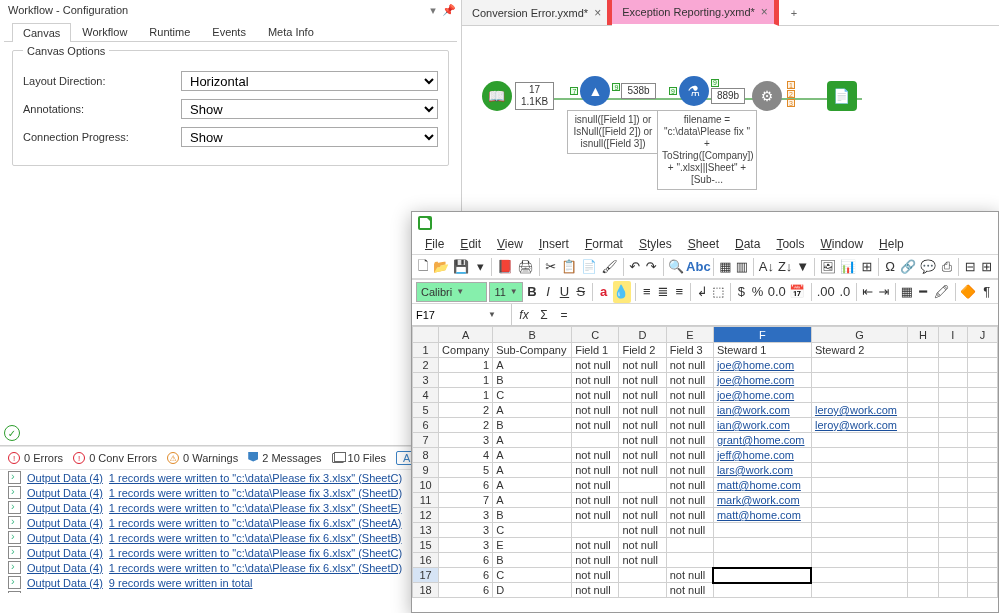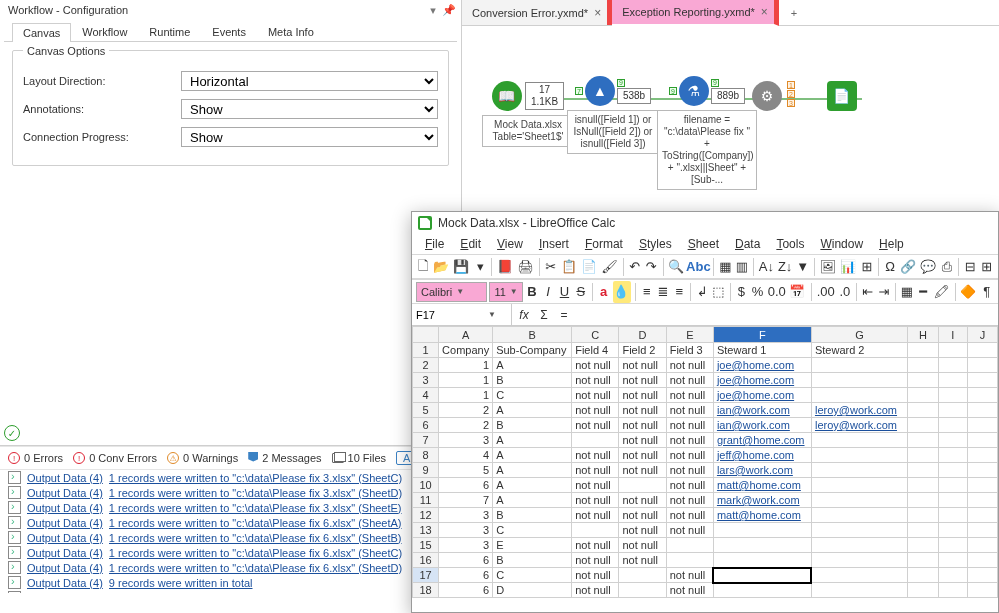--- a/index.html
+++ b/index.html
@@ -65,21 +65,21 @@
 
 
 .calc { position:absolute; left:411px; top:211px; width:588px; height:402px; background:#fff; border:1px solid #9a9a9a; box-shadow:0 4px 18px rgba(0,0,0,.3); display:flex; flex-direction:column; }
 .calc .tb-title { height:22px; display:flex; align-items:center; padding:0 6px; font-size:12px; gap:6px; }
 .calc .menubar { height:20px; display:flex; align-items:center; gap:2px; padding:0 6px; font-size:12px; }
 .calc .menubar span { padding:1px 7px; cursor:pointer; }
 .calc .menubar span u { text-decoration:underline; }
 .calc .toolbar { height:25px; display:flex; align-items:center; gap:2px; padding:0 4px; border-top:1px solid #d8d8d8; border-bottom:1px solid #d8d8d8; overflow:hidden; }
 .tbtn { width:22px; height:22px; display:flex; align-items:center; justify-content:center; border:1px solid transparent; border-radius:2px; cursor:pointer; color:#333; font-size:13px; }
 .tsep { width:1px; height:18px; background:#ccc; margin:0 2px; }
-.tdrop { display:flex; align-items:center; border:1px solid #aaa; height:20px; padding:0 4px; gap:4px; font-size:11px; background:#f9a8d4; }
+.tdrop { display:flex; align-items:center; border:1px solid #aaa; height:20px; padding:0 4px; gap:4px; font-size:11px; background:#86efac; }
 .tdrop .arrow { font-size:8px; color:#555; }
 
 .calc .fx-row { height:22px; display:flex; align-items:center; border-bottom:1px solid #ccc; }
 .calc .namebox { width:100px; border-right:1px solid #ccc; height:100%; display:flex; align-items:center; padding:0 4px; }
 .calc .namebox input { border:none; width:72px; font-size:11px; outline:none; }
 .calc .fxbtns { display:flex; align-items:center; padding:0 2px; gap:0; }
 .calc .fxbtns .tbtn { width:20px; height:20px; font-size:12px; }
 .calc .fx-input { flex:1; border:none; font-size:11px; padding:0 4px; height:100%; outline:none; }
 
 .sheet-wrap { flex:1; overflow:auto; }
@@ -151,31 +151,29 @@
   <div class="node" style="left:20px; top:55px;">
     <div class="nbox">
       <span class="tool-icon" style="background:#2e9e2e;">
           <span>📖</span>
         </span>
       <span class="stat-box" style="margin-left:3px;">
         <div>17</div>
         <div>1.1KB</div>
       </span>
     </div>
-    <div class="caption"><span>Mock Data.xlsx
-Table='Sheet1$'</span></div>
   </div>
 
   <div class="node" style="left:105px; top:50px;">
     <div class="nbox">
       <span class="anchor">7</span>
       <span class="tool-icon" style="background:#2e6ec0; margin:0 2px;">
           <span>▲</span>
         </span>
-      <span style="display:flex; flex-direction:column; gap:1px;">
+      <span style="display:flex; flex-direction:row; gap:1px;">
         <span class="anchor">9</span>
         <span class="stat-box">538b</span>
       </span>
     </div>
     <div class="caption"><span>isnull([Field 1]) or
 IsNull([Field 2]) or
 isnull([Field 3])</span></div>
   </div>
 
   <div class="node" style="left:195px; top:50px;">
@@ -279,21 +277,20 @@
         <span class="msg-icon"></span>
         <span class="lbl">Designer x64</span>
         <span class="txt">Finished running Exception Reporting.yxmd in 0.3 seconds</span>
       </div>
     </div>
 </div>
 
 <div class="calc">
   <div class="tb-title">
     <span class="calc-doc-icon"></span>
-    <span>Mock Data.xlsx - LibreOffice Calc</span>
   </div>
   <div class="menubar" id="calc-menus">
       <span><u>F</u>ile</span>
       <span><u>E</u>dit</span>
       <span><u>V</u>iew</span>
       <span><u>I</u>nsert</span>
       <span><u>F</u>ormat</span>
       <span><u>S</u>tyles</span>
       <span><u>S</u>heet</span>
       <span><u>D</u>ata</span>
@@ -411,21 +408,21 @@
             <th class="col sel" style="width:100px">F</th>
             <th class="col" style="width:100px">G</th>
             <th class="col" style="width:40px">H</th>
             <th class="col" style="width:40px">I</th>
             <th class="col" style="width:40px">J</th>
           </tr>
           <tr>
             <th class="row">1</th>
             <td>Company</td>
             <td>Sub-Company</td>
-            <td>Field 4</td>
+            <td>Field 1</td>
             <td>Field 2</td>
             <td>Field 3</td>
             <td>Steward 1</td>
             <td>Steward 2</td>
             <td></td>
             <td></td>
             <td></td>
           </tr>
           <tr>
             <th class="row">2</th>

